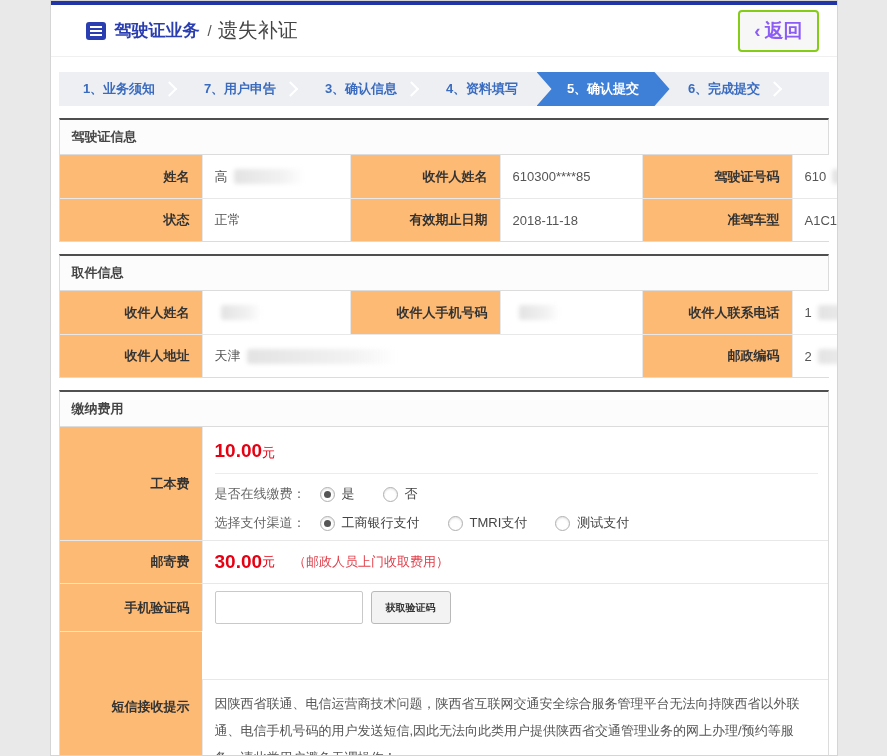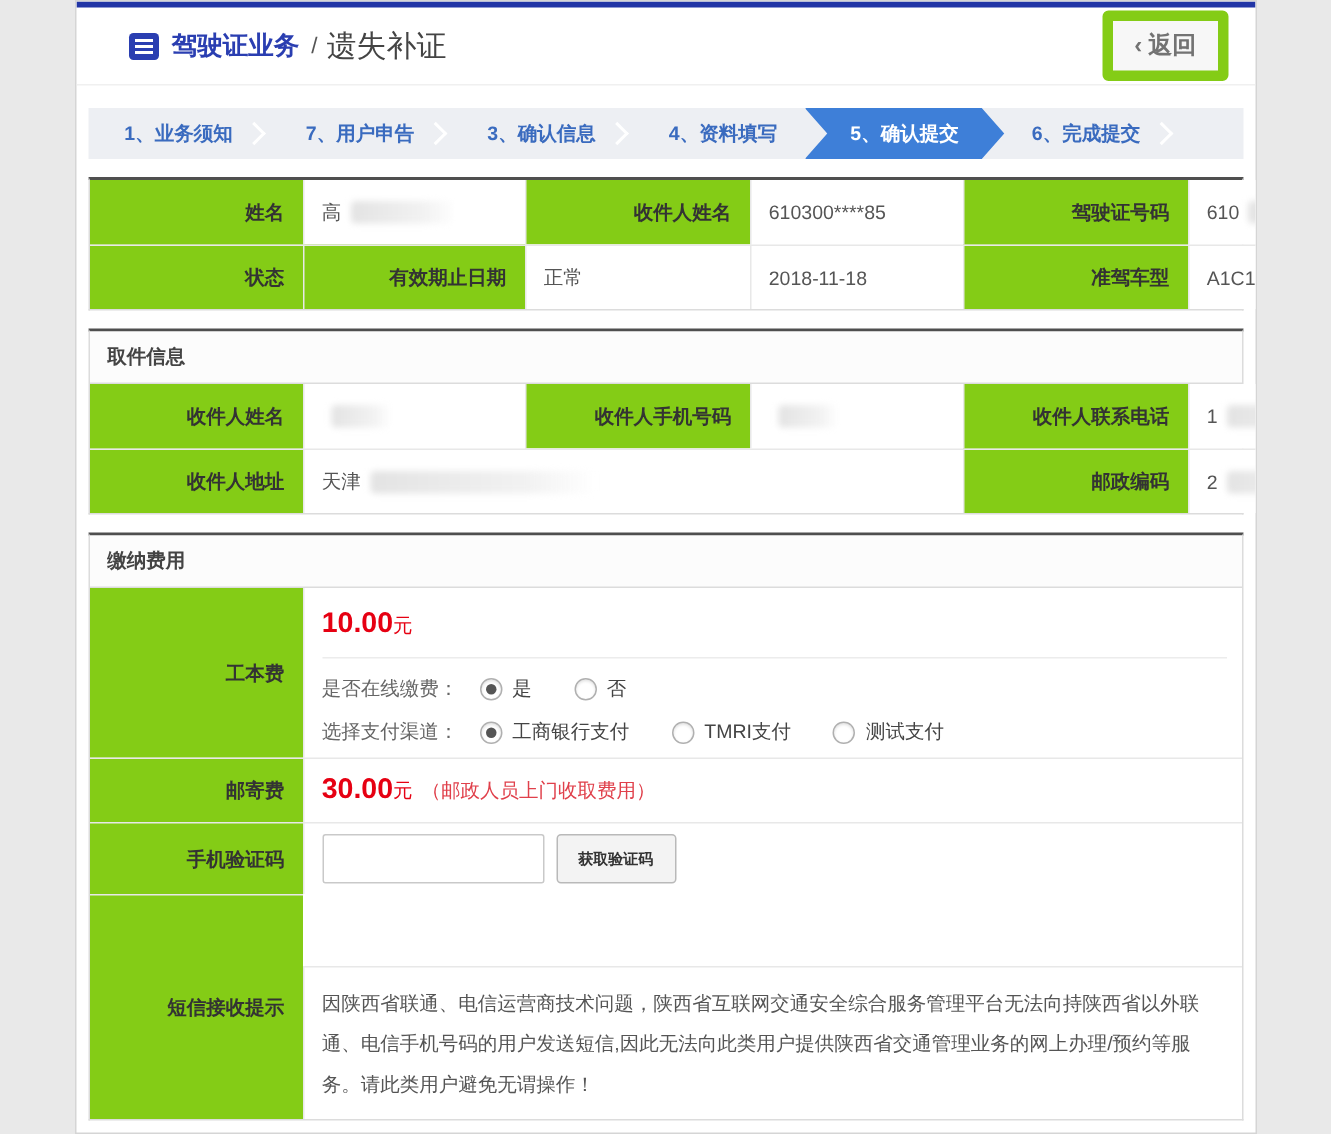--- a/index.html
+++ b/index.html
@@ -10,51 +10,51 @@
   
   .topbar { height:4px; background:#2135a6; }
 
   
   .hdr { height:52px; display:flex; align-items:center; padding:0 18px 0 34px; border-bottom:1px solid #f0f0f0; }
   .hdr .list-icon { width:22px; height:20px; margin-right:8px; flex:0 0 auto; }
   .hdr .ttl { color:#2a3eb1; font-size:17px; font-weight:bold; }
   .hdr .sep { color:#555; font-size:15px; margin:0 6px 0 8px; }
   .hdr .sub { color:#444; font-size:20px; }
   .hdr .spacer { flex:1; }
-  .back-btn { background:#f7f7f7; border:7px solid #84cc16; border-radius:4px; padding:6px 14px; font-size:16px; font-weight:bold; color:#737373; cursor:pointer; font-family:inherit; }
+  .back-btn { background:#f7f7f7; border:2px solid #84cc16; border-radius:4px; padding:6px 14px; font-size:19px; font-weight:bold; color:#8b5cf6; cursor:pointer; font-family:inherit; }
   .back-btn .chev { font-weight:bold; margin-right:4px; }
 
   
   .steps { margin:15px 8px 0 8px; height:34px; background:#edeff3; display:flex; position:relative; }
   .step { width:121px; height:34px; line-height:34px; text-align:center; color:#3a6bbf; font-weight:bold; font-size:13px; position:relative; cursor:pointer; }
   .step.has-sep::after { content:''; position:absolute; right:5px; top:50%; width:9px; height:9px; border-top:2px solid #fff; border-right:2px solid #fff; transform:translateY(-50%) rotate(45deg); }
   .step.active { background:#3e7fd8; color:#fff; width:133px; margin:0 -6px; z-index:2;
     clip-path:polygon(0 0, calc(100% - 15px) 0, 100% 50%, calc(100% - 15px) 100%, 0 100%, 15px 50%); }
 
   
   .section { margin:12px 8px 0 8px; border:1px solid #dcdcdc; border-top:2px solid #4f4f4f; }
   .sec-hd { background:#fcfcfc; border-bottom:1px solid #dcdcdc; padding:8px 12px; font-weight:bold; color:#444; font-size:13px; }
   .tgrid { display:grid; grid-template-columns:142px 148px 150px 142px 150px 1fr; }
   .pgrid { display:grid; grid-template-columns:142px 1fr; }
   .cell { min-height:43px; display:flex; align-items:center; padding:0 12px; border-top:1px solid #e8e8e8; border-left:1px solid #e8e8e8; }
   .cell.nt { border-top:none; }
   .cell.first { border-left:none; }
-  .cell.lbl { background:#84cc16; justify-content:flex-end; font-weight:bold; color:#333; text-align:right; }
+  .cell.lbl { background:#fdba74; justify-content:flex-end; font-weight:bold; color:#333; text-align:right; }
   .cell.val { background:#fff; color:#555; }
   .span3 { grid-column:span 3; }
 
   .smudge { display:inline-block; height:15px; border-radius:3px; background:linear-gradient(90deg,#e3e3e3,#f2f2f2 70%,rgba(255,255,255,0)); filter:blur(2px); vertical-align:middle; margin-left:6px; }
   .w40{width:40px;} .w70{width:70px;} .w90{width:90px;} .w150{width:150px;}
 
   
   .fee-cell { display:block; padding:0 0 8px 0; }
   .amount-line { padding:13px 12px 11px 12px; }
   .amt { color:#e60012; font-size:19px; font-weight:bold; }
   .unit { color:#e60012; font-size:13px; }
-  .note { color:#e0404b; font-size:13px; margin-left:6px; }
+  .note { color:#e0404b; font-size:13px; margin-left:18px; }
   .divider { border-top:1px solid #ececec; margin:0 10px 0 12px; }
   .opt-line { display:flex; align-items:center; padding:11px 12px 0 12px; color:#666; }
   .opt-line .q { margin-right:14px; color:#666; }
   .opt { display:inline-flex; align-items:center; margin-right:28px; cursor:pointer; color:#444; }
   .radio { width:15px; height:15px; border-radius:50%; border:1px solid #b0b0b0; background:#fff; display:inline-block; position:relative; margin-right:7px; box-shadow:inset 0 1px 2px rgba(0,0,0,.12); }
   .radio.checked::after { content:''; position:absolute; left:3px; top:3px; width:7px; height:7px; border-radius:50%; background:#555; }
 
   .code-input { width:148px; height:33px; border:1px solid #c9c9c9; border-radius:2px; padding:0 8px; font-size:14px; font-family:inherit; }
   .code-btn { height:33px; margin-left:8px; padding:0 14px; background:#f3f3f3; border:1px solid #b9b9b9; border-radius:3px; font-weight:bold; color:#333; font-size:10px; cursor:pointer; font-family:inherit; }
 
@@ -87,41 +87,42 @@
   <div class="steps">
     <div class="step has-sep">1、业务须知</div>
     <div class="step has-sep">7、用户申告</div>
     <div class="step has-sep">3、确认信息</div>
     <div class="step">4、资料填写</div>
     <div class="step active">5、确认提交</div>
     <div class="step has-sep">6、完成提交</div>
   </div>
 
   <div class="section">
+    <div class="sec-hd">驾驶证信息</div>
     <div class="tgrid">
       <div class="cell lbl nt first">姓名</div>
       <div class="cell val nt">
           <span>高</span>
           <span class="smudge w70"></span>
         </div>
       <div class="cell lbl nt">收件人姓名</div>
       <div class="cell val nt">
           <span>610300****85</span>
         </div>
       <div class="cell lbl nt">驾驶证号码</div>
       <div class="cell val nt">
           <span>610</span>
           <span class="smudge w90"></span>
         </div>
 
       <div class="cell lbl first">状态</div>
+      <div class="cell val">
+          <span>正常</span>
+        </div>
       <div class="cell lbl">有效期止日期</div>
-      <div class="cell val">
-          <span>正常</span>
-        </div>
       <div class="cell val">
           <span>2018-11-18</span>
         </div>
       <div class="cell lbl">准驾车型</div>
       <div class="cell val">
           <span>A1C1</span>
         </div>
     </div>
   </div>
 

